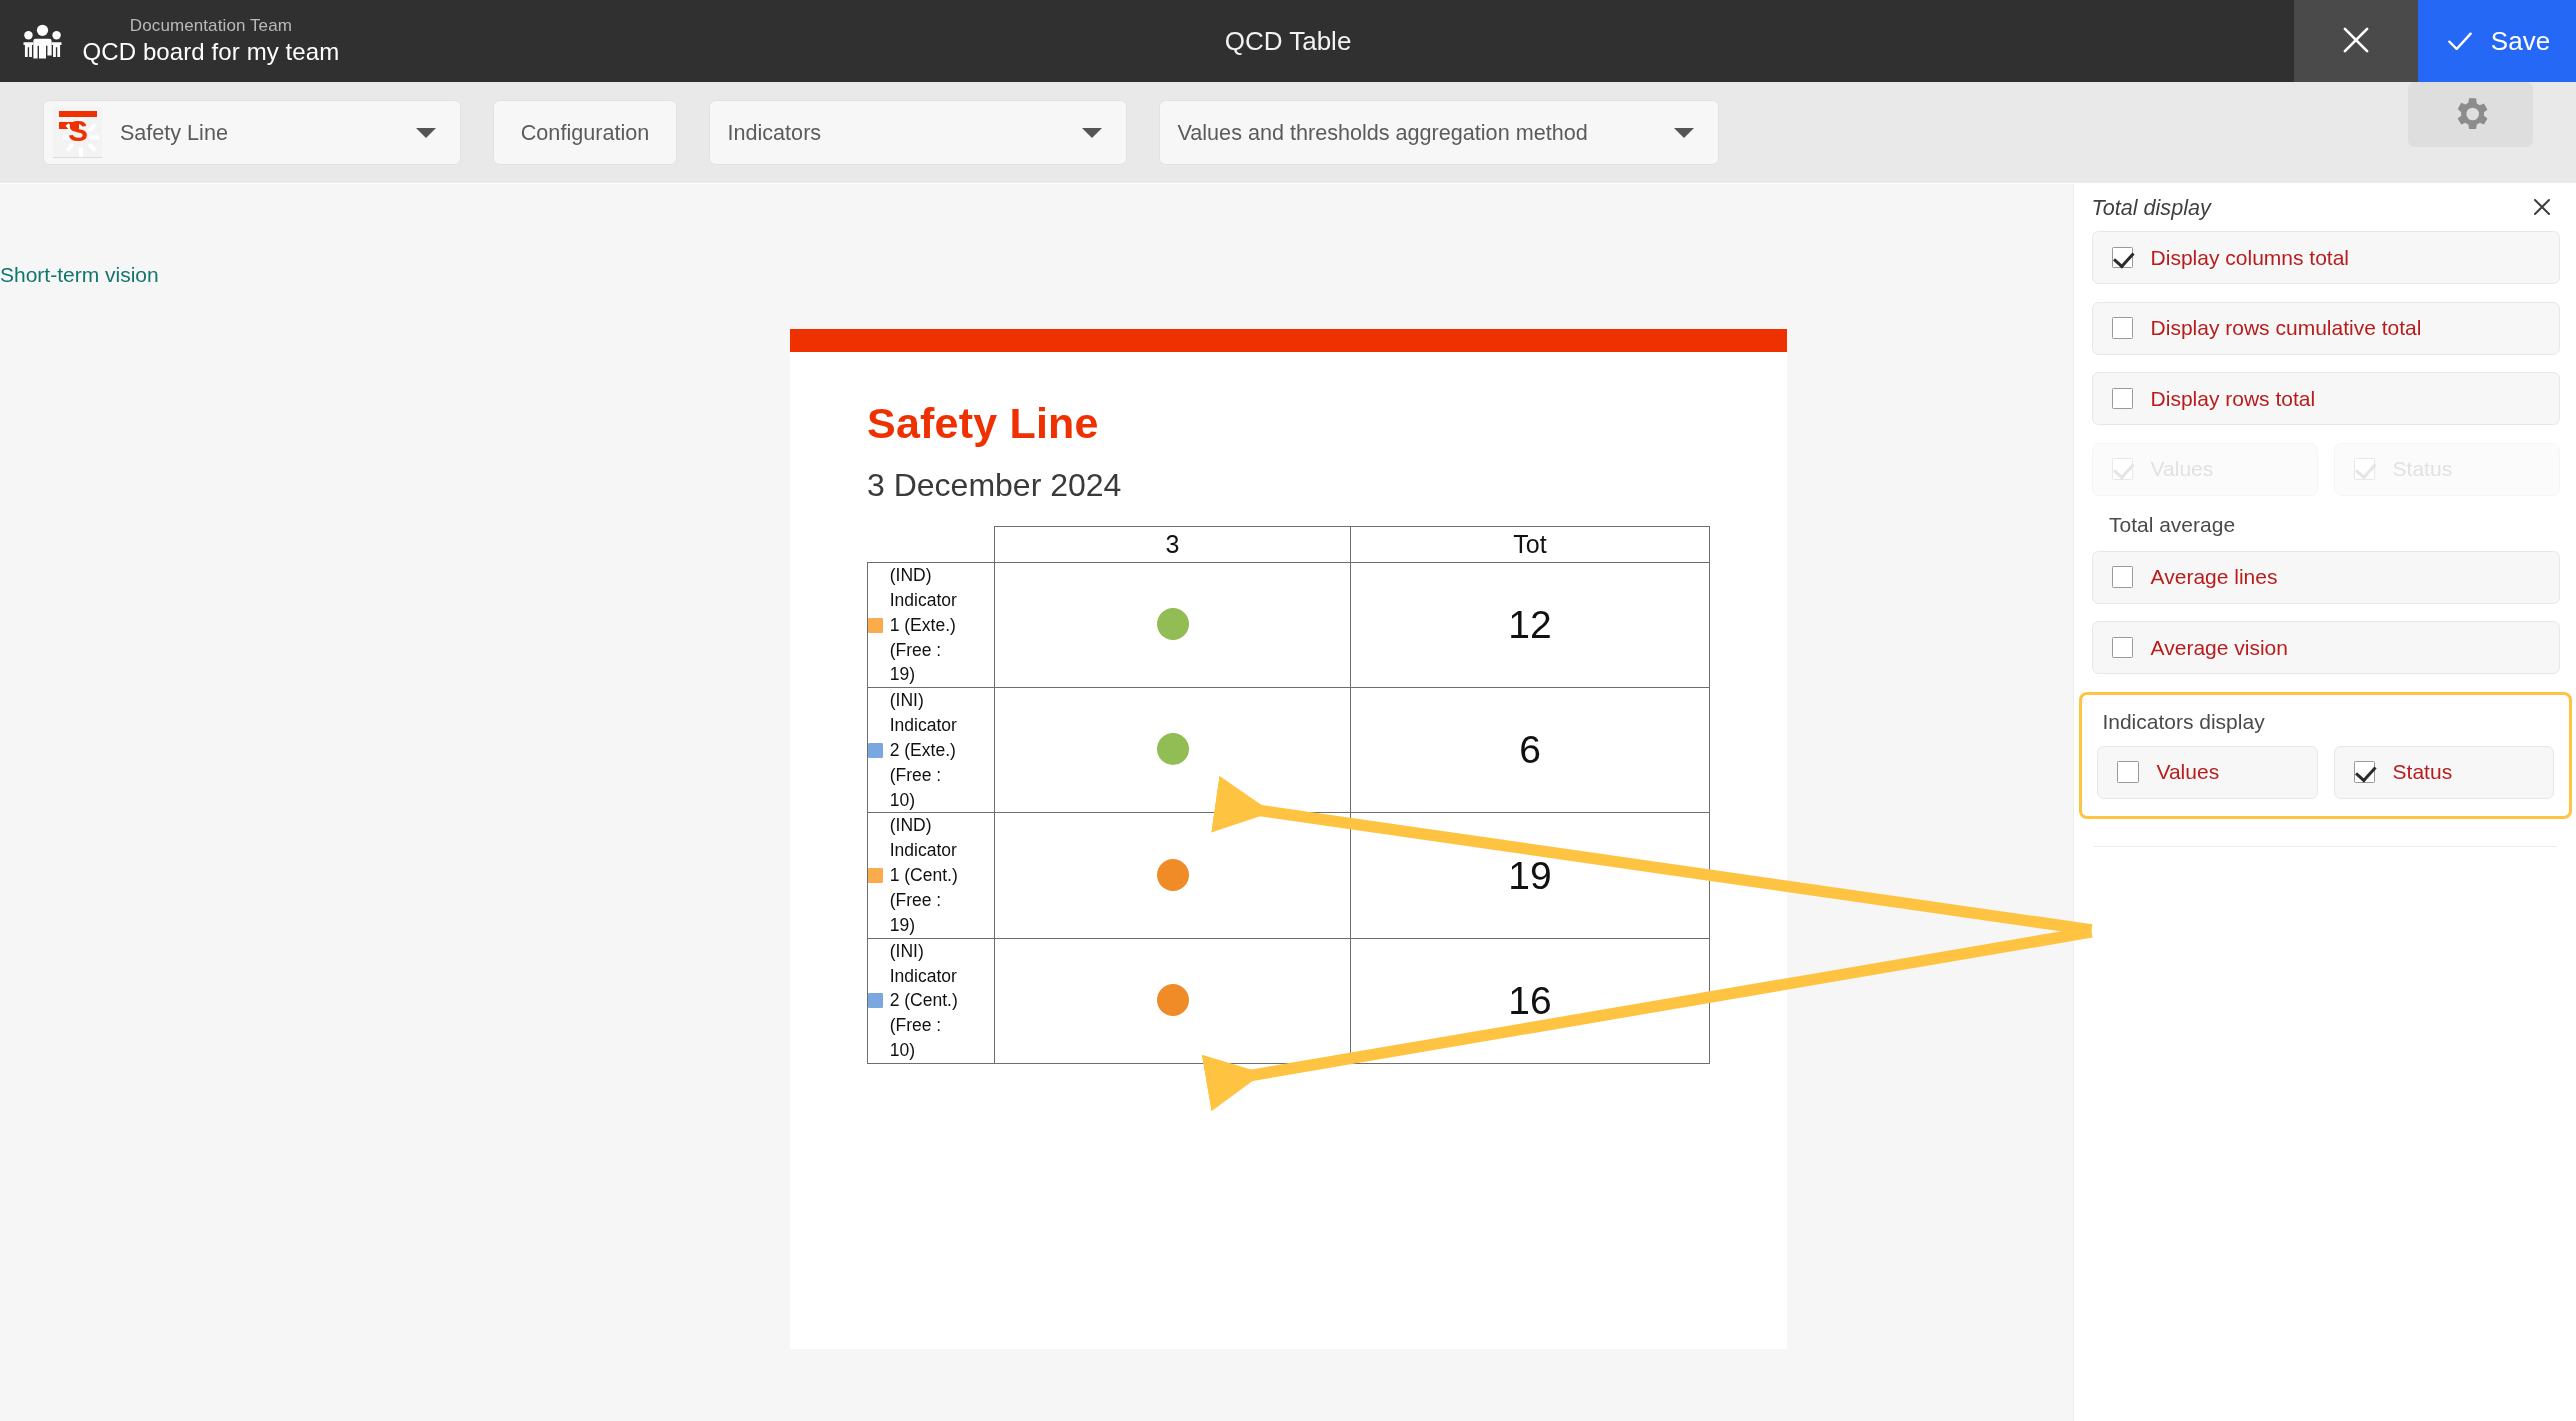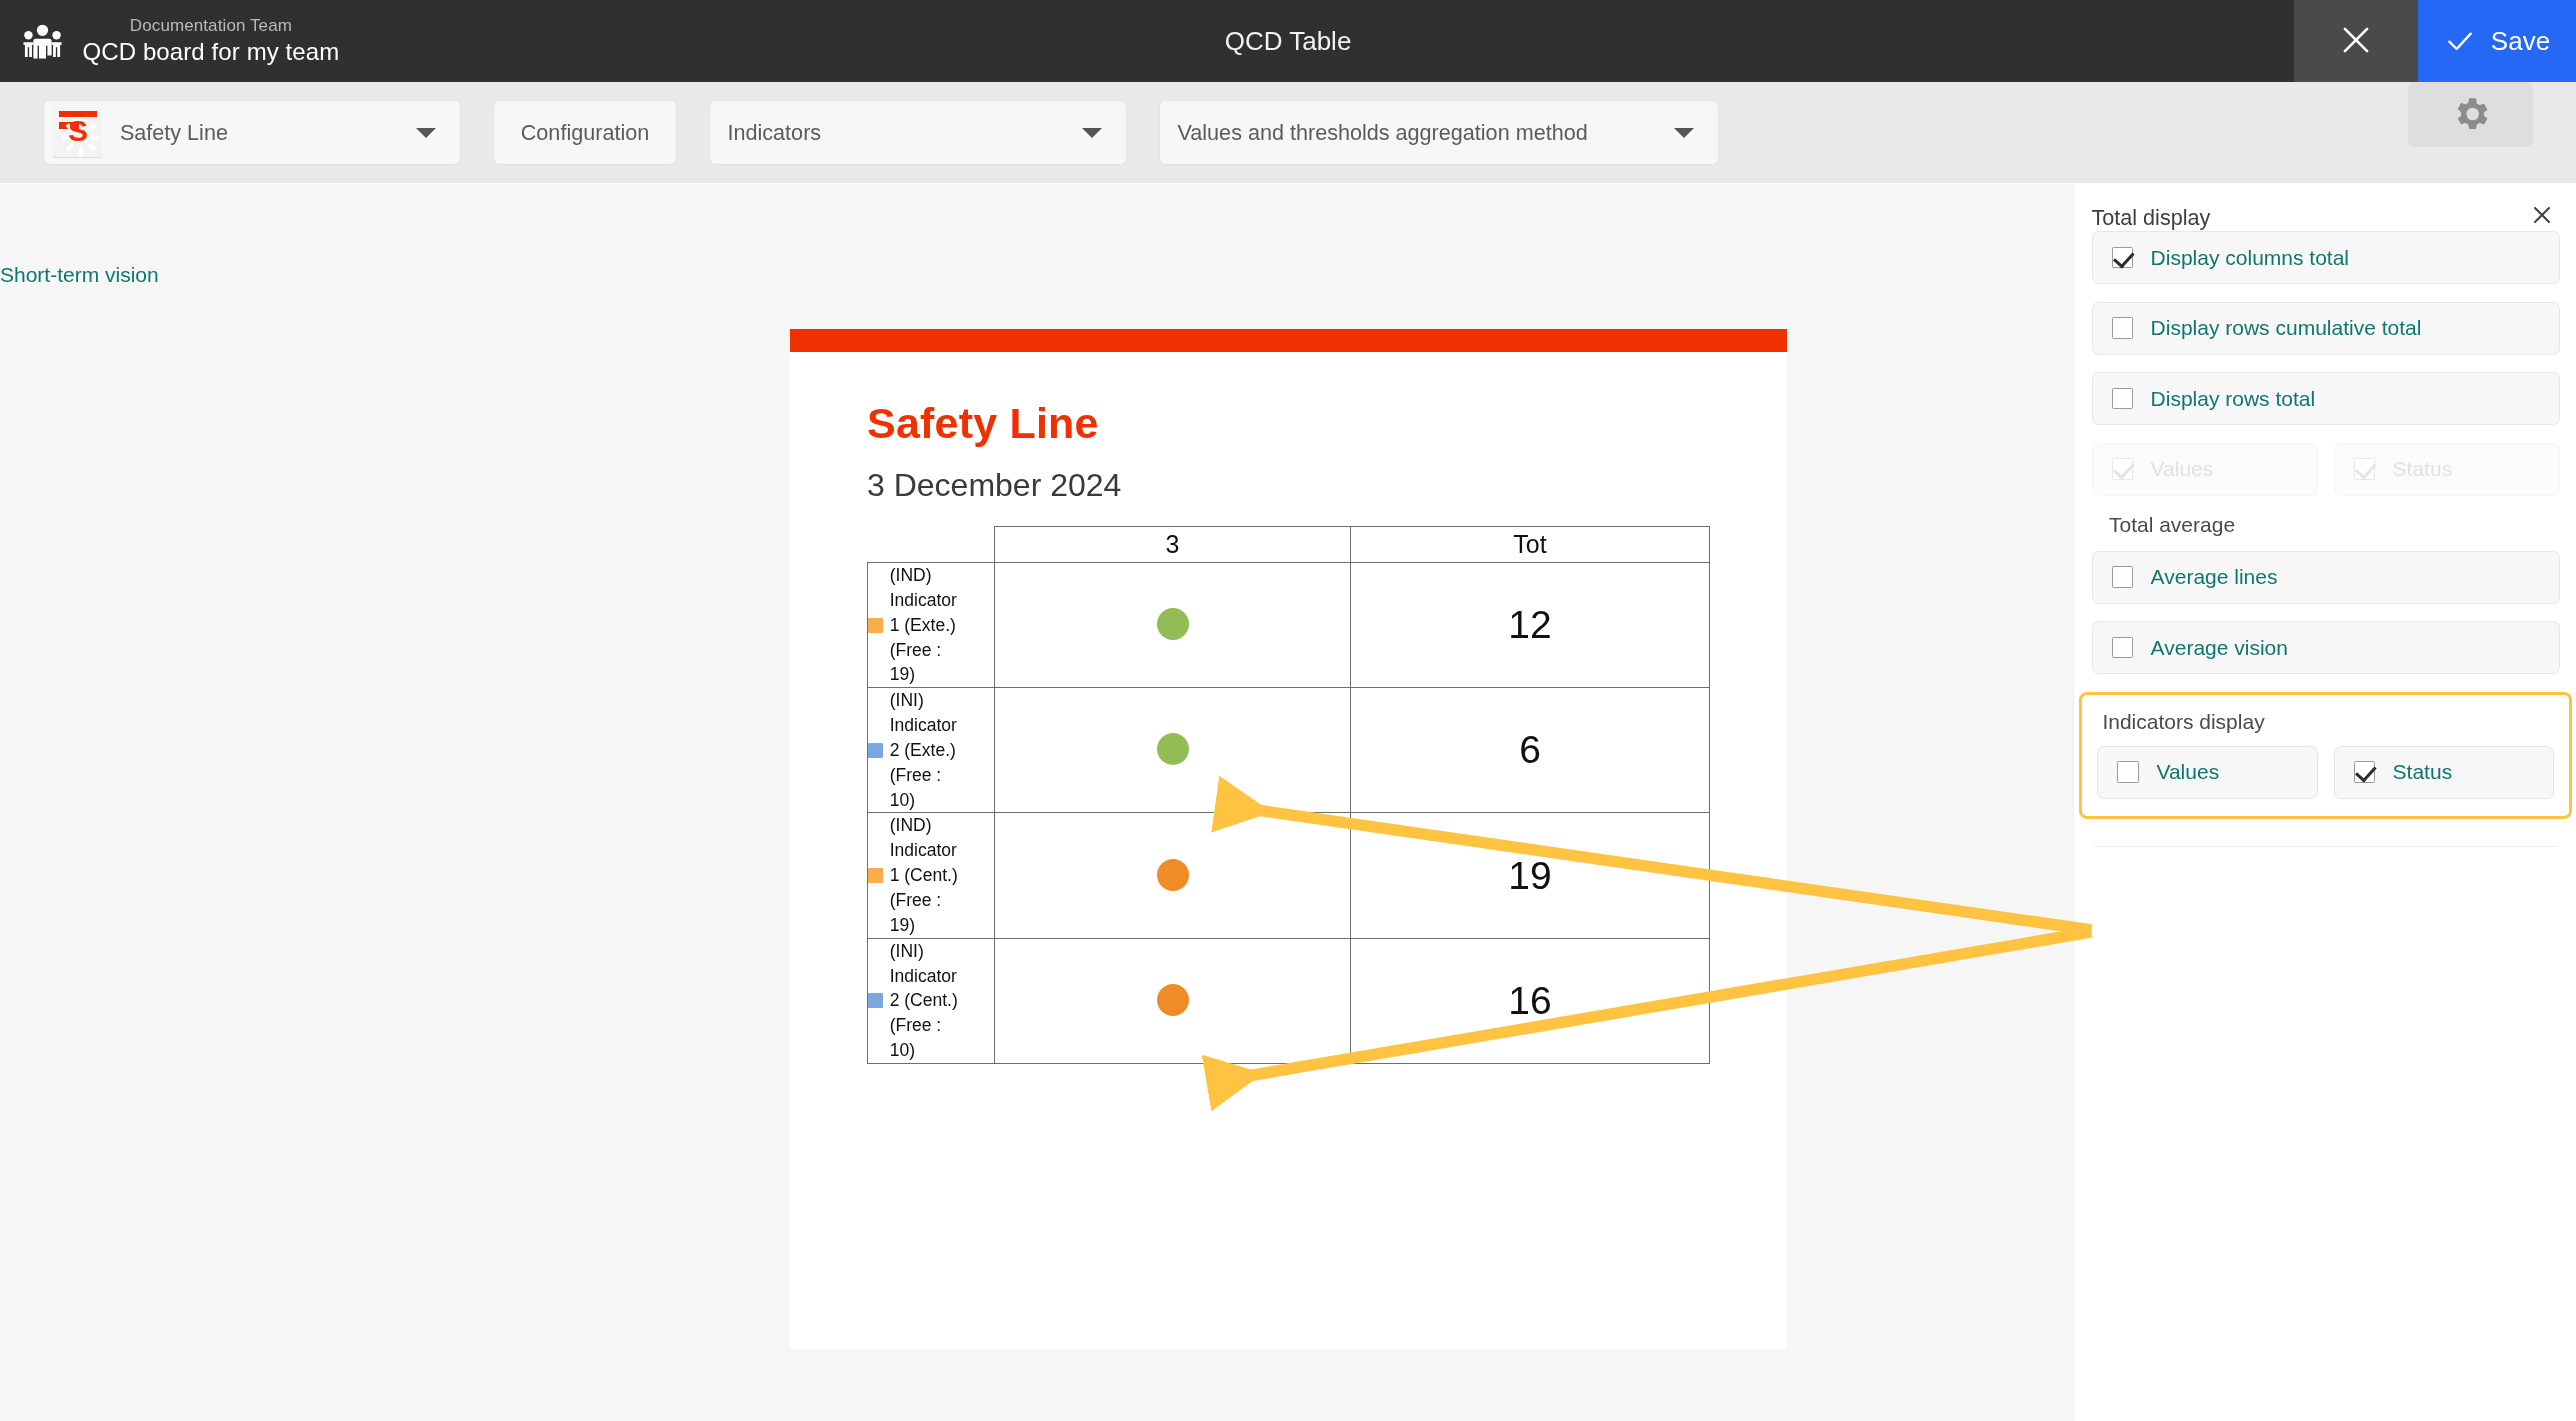--- a/index.html
+++ b/index.html
@@ -125,41 +125,41 @@
   
   .arrows { position:absolute; left:0; top:0; width:2576px; height:1422px; pointer-events:none; }
 
   
   .panel {
     position:absolute; left:2073px; top:184px; width:503px; height:1238px;
     background:#ffffff; border-left:0.7px solid #ededed;
   }
   .panel-head {
     position:absolute; left:0; top:0; width:503px; height:47px;
-    display:flex; align-items:flex-end; padding:0 20px 0 17.5px;
+    display:flex; align-items:center; padding:0 20px 0 17.5px;font-style:italic;
   }
   .panel-title { font-size:21.6px; color:#3f3f3f; flex:1; }
   .panel-close { cursor:pointer; width:30px; height:30px; display:flex; align-items:center; justify-content:center; }
   .panel-close svg { width:24px; height:24px; }
   .panel-body { position:absolute; left:0; top:47px; width:503px; }
   .opt-row { padding:0 17.5px; margin-bottom:17.5px; }
   .opt {
     background:#f7f7f7; border:0.7px solid #e7e7e7; border-radius:6.7px;
     height:53px; display:flex; align-items:center; padding-left:19px; gap:17.5px;
     cursor:pointer;
   }
   .cbx {
     width:21.6px; height:21.6px; flex:0 0 21.6px; border:1.3px solid #9a9a9a; background:#fff;
     position:relative; border-radius:1.3px;
   }
   .cbx.checked::after {
     content:""; position:absolute; left:5.4px; top:0px; width:8.8px; height:15.5px;
     border:solid #2b2b2b; border-width:0 3.4px 3.4px 0; transform:rotate(42deg);
   }
-  .opt-label { font-size:21px; color:#0f766e; }
+  .opt-label { font-size:21px; color:#b91c1c; }
   .opt.disabled { opacity:.4; cursor:default; }
   .opt.disabled .cbx { border-color:#c6c6c6; }
   .opt.disabled .cbx.checked::after { border-color:#bdbdbd; }
   .opt.disabled .opt-label { color:#b5b5b5; }
   .pair { display:flex; gap:16px; padding:0 17.5px; margin-bottom:17.5px; }
   .pair .opt { flex:1; }
   .section-label { font-size:21px; color:#4a4a4a; padding:0 17.5px; margin:15px 0 13.5px 17.5px; }
   .group-label { font-size:21px; color:#4a4a4a; margin:0 0 12px 20px; }
   .highlight-box {
     margin:0 5.4px; border:3.4px solid #FFC342; border-radius:8px;

